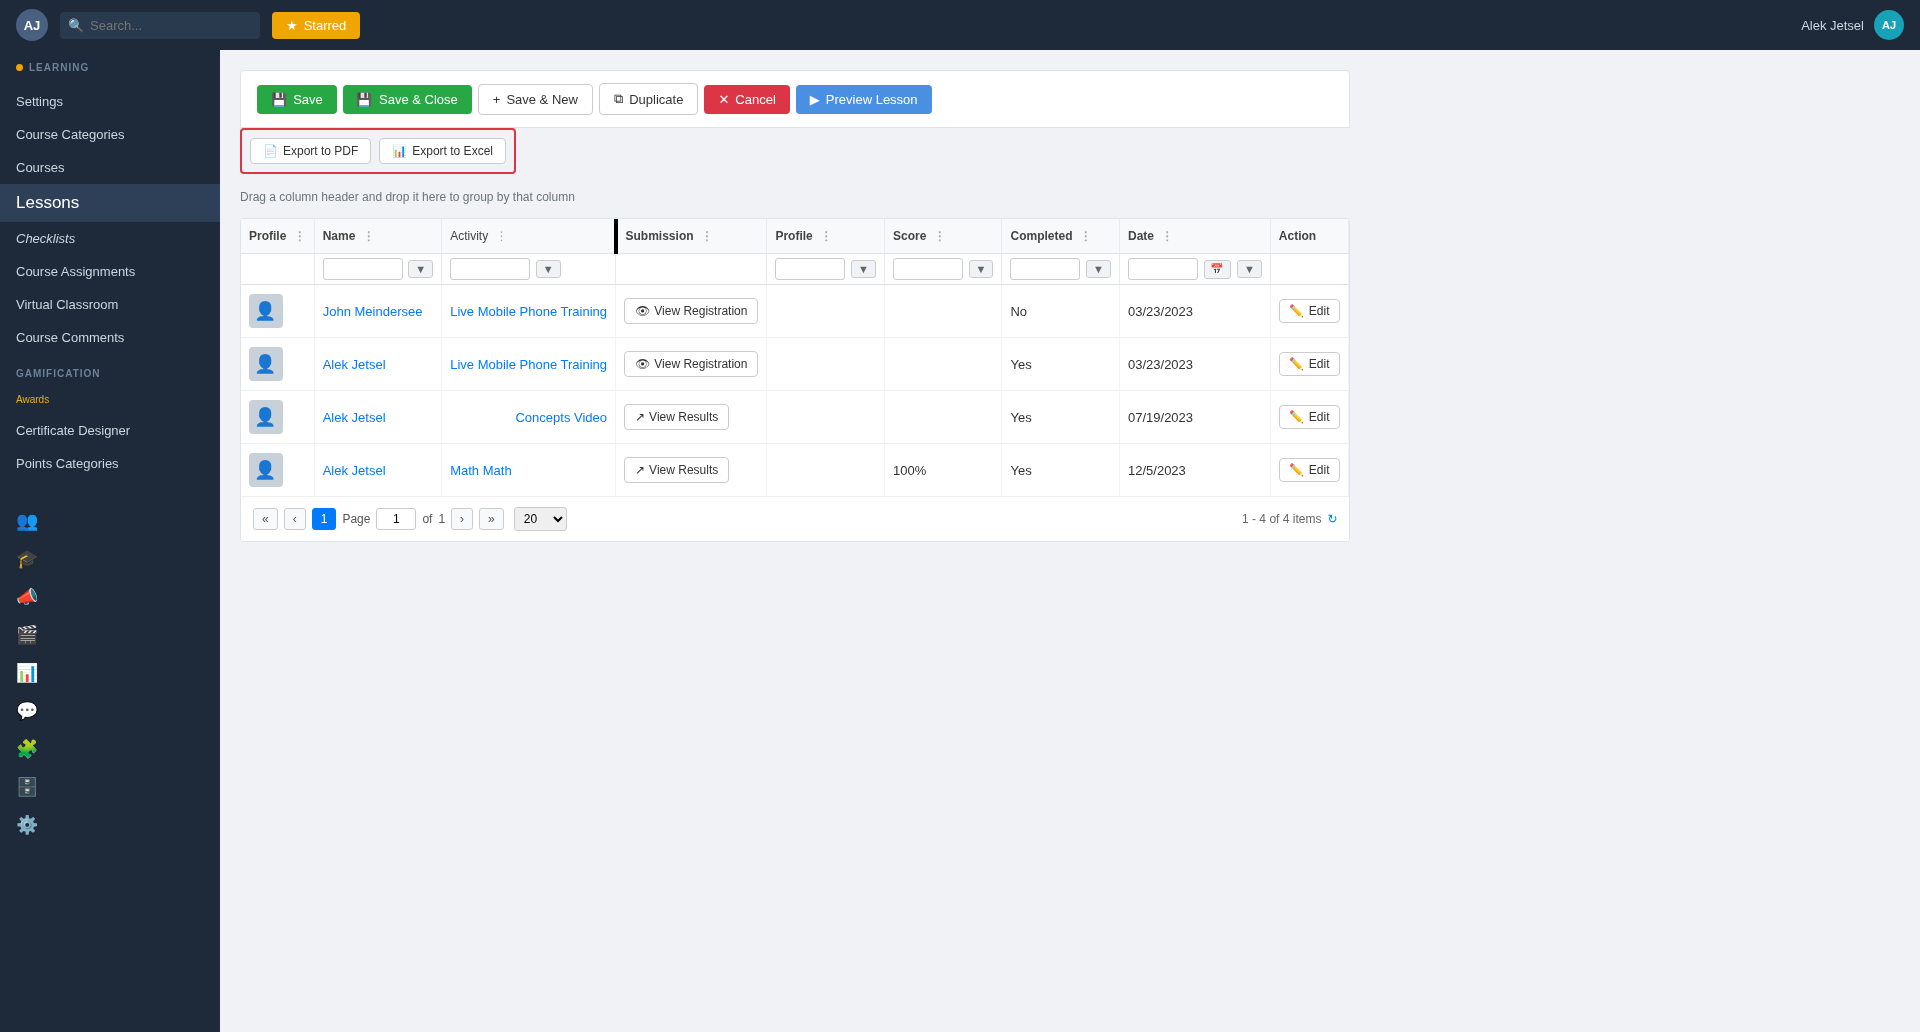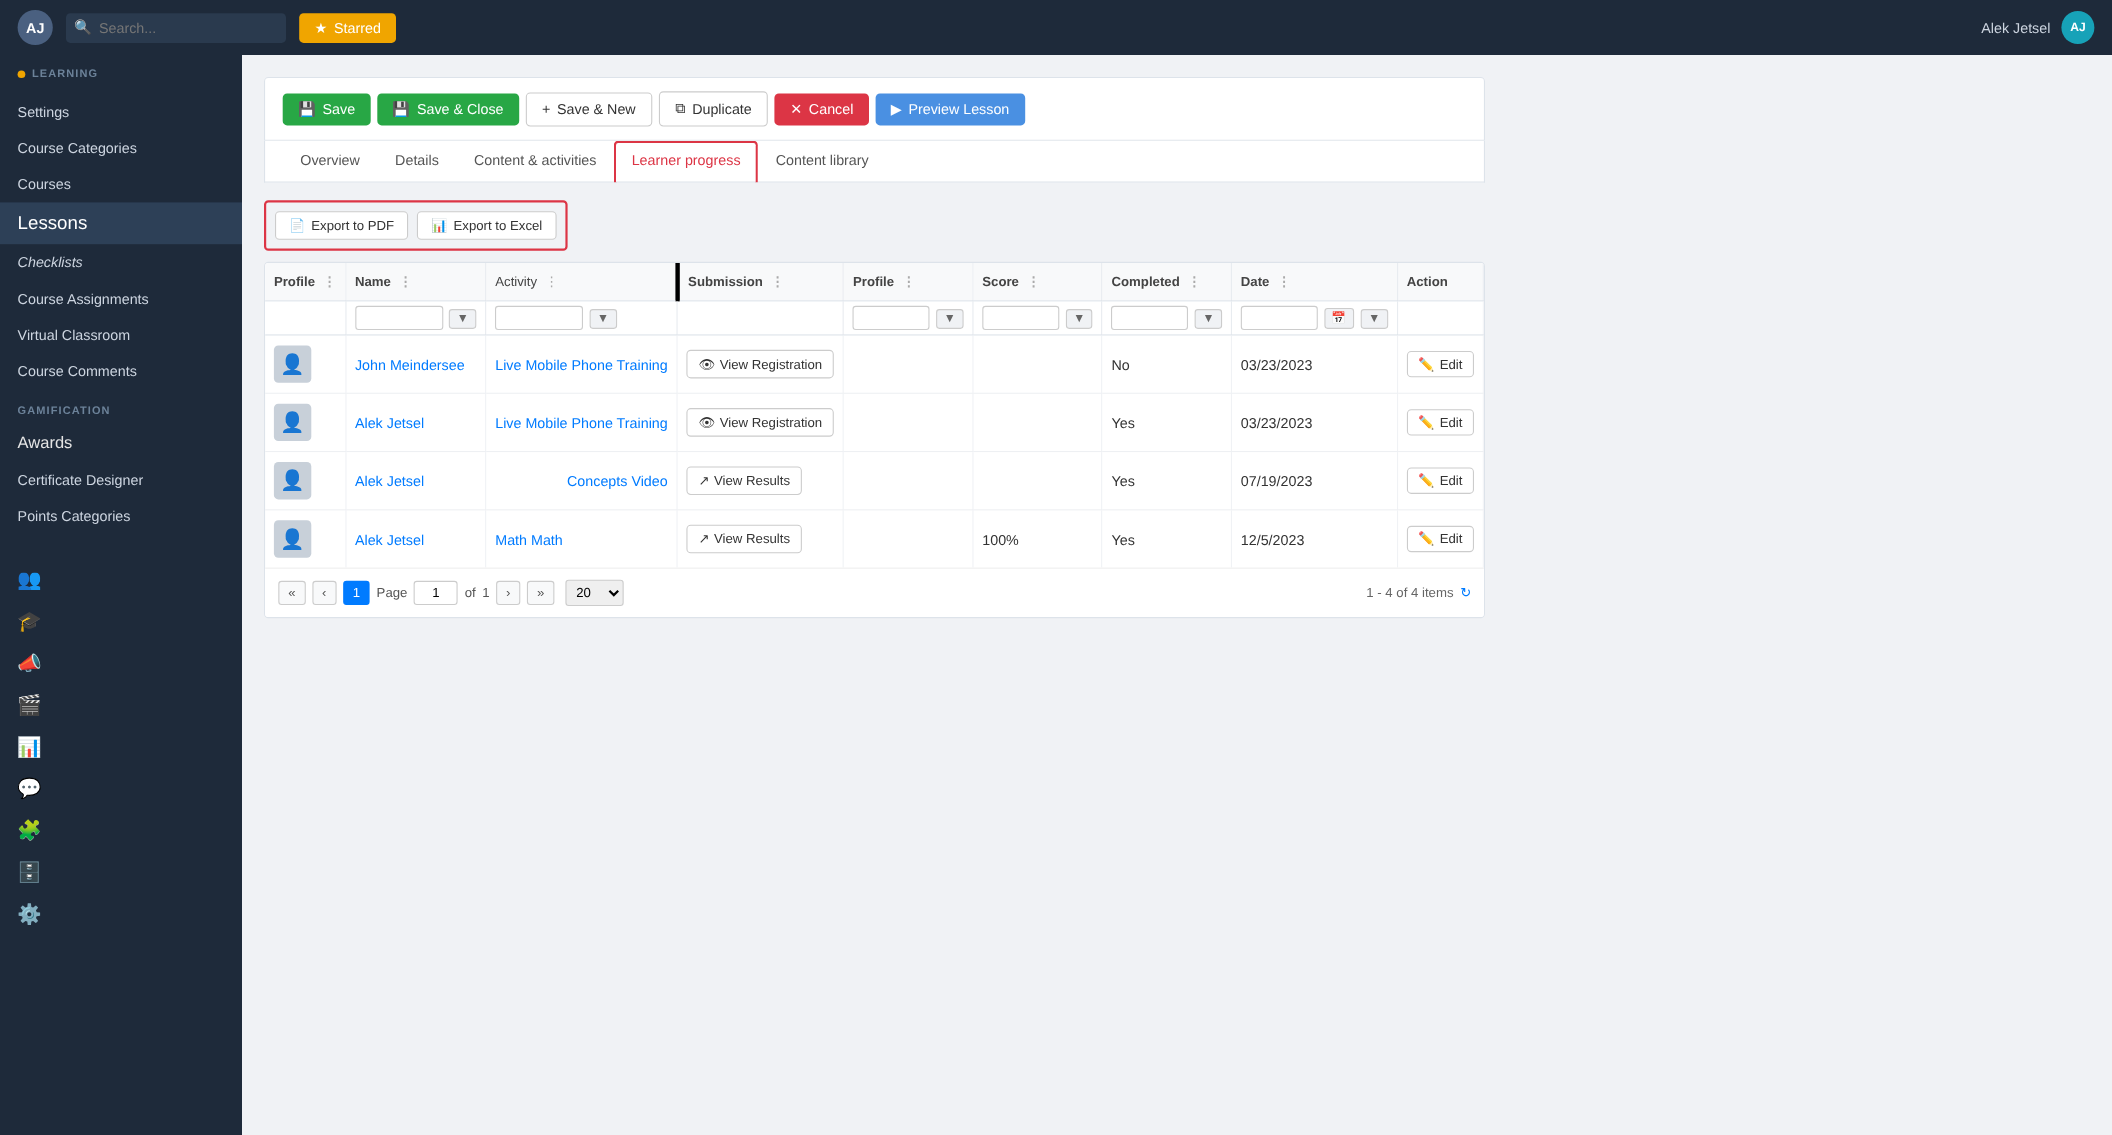--- a/index.html
+++ b/index.html
@@ -41,21 +41,21 @@
   <div style="padding:9px 16px;cursor:pointer;color:#cdd5e0;font-size:13px;">Settings</div>
   <div style="padding:9px 16px;cursor:pointer;color:#cdd5e0;font-size:13px;">Course Categories</div>
   <div style="padding:9px 16px;cursor:pointer;color:#cdd5e0;font-size:13px;">Courses</div>
   <div style="padding:9px 16px;cursor:pointer;background:#2d4057;color:#fff;font-size:17px;font-weight:500;">Lessons</div>
   <div style="padding:9px 16px;cursor:pointer;color:#cdd5e0;font-size:13px;font-style:italic;">Checklists</div>
   <div style="padding:9px 16px;cursor:pointer;color:#cdd5e0;font-size:13px;">Course Assignments</div>
   <div style="padding:9px 16px;cursor:pointer;color:#cdd5e0;font-size:13px;">Virtual Classroom</div>
   <div style="padding:9px 16px;cursor:pointer;color:#cdd5e0;font-size:13px;">Course Comments</div>
 
   <div style="padding:14px 16px 6px;font-size:10px;font-weight:700;letter-spacing:1px;color:#6c8299;text-transform:uppercase;">GAMIFICATION</div>
-  <div style="padding:9px 16px;cursor:pointer;color:#e5e5e5;font-size:15px;">Awards</div>
+  <div style="padding:9px 16px;cursor:pointer;color:#eab308;font-size:10px;">Awards</div>
   <div style="padding:9px 16px;cursor:pointer;color:#cdd5e0;font-size:13px;">Certificate Designer</div>
   <div style="padding:9px 16px;cursor:pointer;color:#cdd5e0;font-size:13px;">Points Categories</div>
 
   <div style="margin-top:20px;padding:10px 16px;display:flex;flex-direction:column;gap:16px;">
     <div style="color:#6c8299;cursor:pointer;font-size:18px;">👥</div>
     <div style="color:#6c8299;cursor:pointer;font-size:18px;">🎓</div>
     <div style="color:#6c8299;cursor:pointer;font-size:18px;">📣</div>
     <div style="color:#6c8299;cursor:pointer;font-size:18px;">🎬</div>
     <div style="color:#6c8299;cursor:pointer;font-size:18px;">📊</div>
     <div style="color:#6c8299;cursor:pointer;font-size:18px;">💬</div>
@@ -88,41 +88,35 @@
     <button style="background:#dc3545;color:#fff;border:none;border-radius:4px;padding:7px 14px;font-size:13px;cursor:pointer;display:inline-flex;align-items:center;gap:6px;font-weight:500;">
       <span>✕</span>
       <span>Cancel</span>
     </button>
     <button style="background:#4a90e2;color:#fff;border:none;border-radius:4px;padding:7px 14px;font-size:13px;cursor:pointer;display:inline-flex;align-items:center;gap:6px;font-weight:500;">
       <span>▶</span>
       <span>Preview Lesson</span>
     </button>
   </div>
 
-  <div style="display:flex;background:#fff;border-left:1px solid #dde3ea;border-right:1px solid #dde3ea;border-bottom:1px solid #dde3ea;padding:0 16px;margin-bottom:16px;">
-    <div style="padding:10px 16px;cursor:pointer;font-size:13px;color:#555;border-bottom:2px solid transparent;">Overview</div>
-    <div style="padding:10px 16px;cursor:pointer;font-size:13px;color:#555;border-bottom:2px solid transparent;">Details</div>
-    <div style="padding:10px 16px;cursor:pointer;font-size:13px;color:#555;border-bottom:2px solid transparent;">Content &amp; activities</div>
-    <div style="padding:8px 14px;cursor:pointer;font-size:13px;color:#dc3545;border:2px solid #dc3545;border-bottom:none;border-radius:4px 4px 0 0;margin-bottom:-1px;font-weight:500;">Learner progress</div>
-    <div style="padding:10px 16px;cursor:pointer;font-size:13px;color:#555;border-bottom:2px solid transparent;">Content library</div>
-  </div>
 
   <div style="margin-bottom:10px;">
     <div style="display:inline-flex;gap:8px;padding:8px;border:2px solid #dc3545;border-radius:4px;">
       <button style="background:#fff;border:1px solid #ccc;border-radius:4px;padding:5px 12px;font-size:12px;cursor:pointer;color:#333;display:inline-flex;align-items:center;gap:5px;">
         <span>📄</span>
         <span>Export to PDF</span>
       </button>
       <button style="background:#fff;border:1px solid #ccc;border-radius:4px;padding:5px 12px;font-size:12px;cursor:pointer;color:#333;display:inline-flex;align-items:center;gap:5px;">
         <span>📊</span>
         <span>Export to Excel</span>
       </button>
     </div>
   </div>
 
+  <div style="font-size:12px;color:#6c757d;margin-bottom:8px;padding:6px 0;">Drag a column header and drop it here to group by that column</div>
 
   <div style="background:#fff;border:1px solid #dde3ea;border-radius:4px;overflow:hidden;">
     <table style="width:100%;border-collapse:collapse;">
       <thead>
         <tr style="background:#f8f9fa;">
           <th style="padding:10px 8px;text-align:left;font-size:12px;font-weight:600;color:#444;border-bottom:1px solid #dde3ea;border-right:1px solid #e8ecf0;width:60px;">
             <span>Profile</span>
             <span style="color:#aaa;margin-left:4px;cursor:pointer;">⋮</span>
           </th>
           <th style="padding:10px 8px;text-align:left;font-size:12px;font-weight:600;color:#444;border-bottom:1px solid #dde3ea;border-right:1px solid #e8ecf0;">

